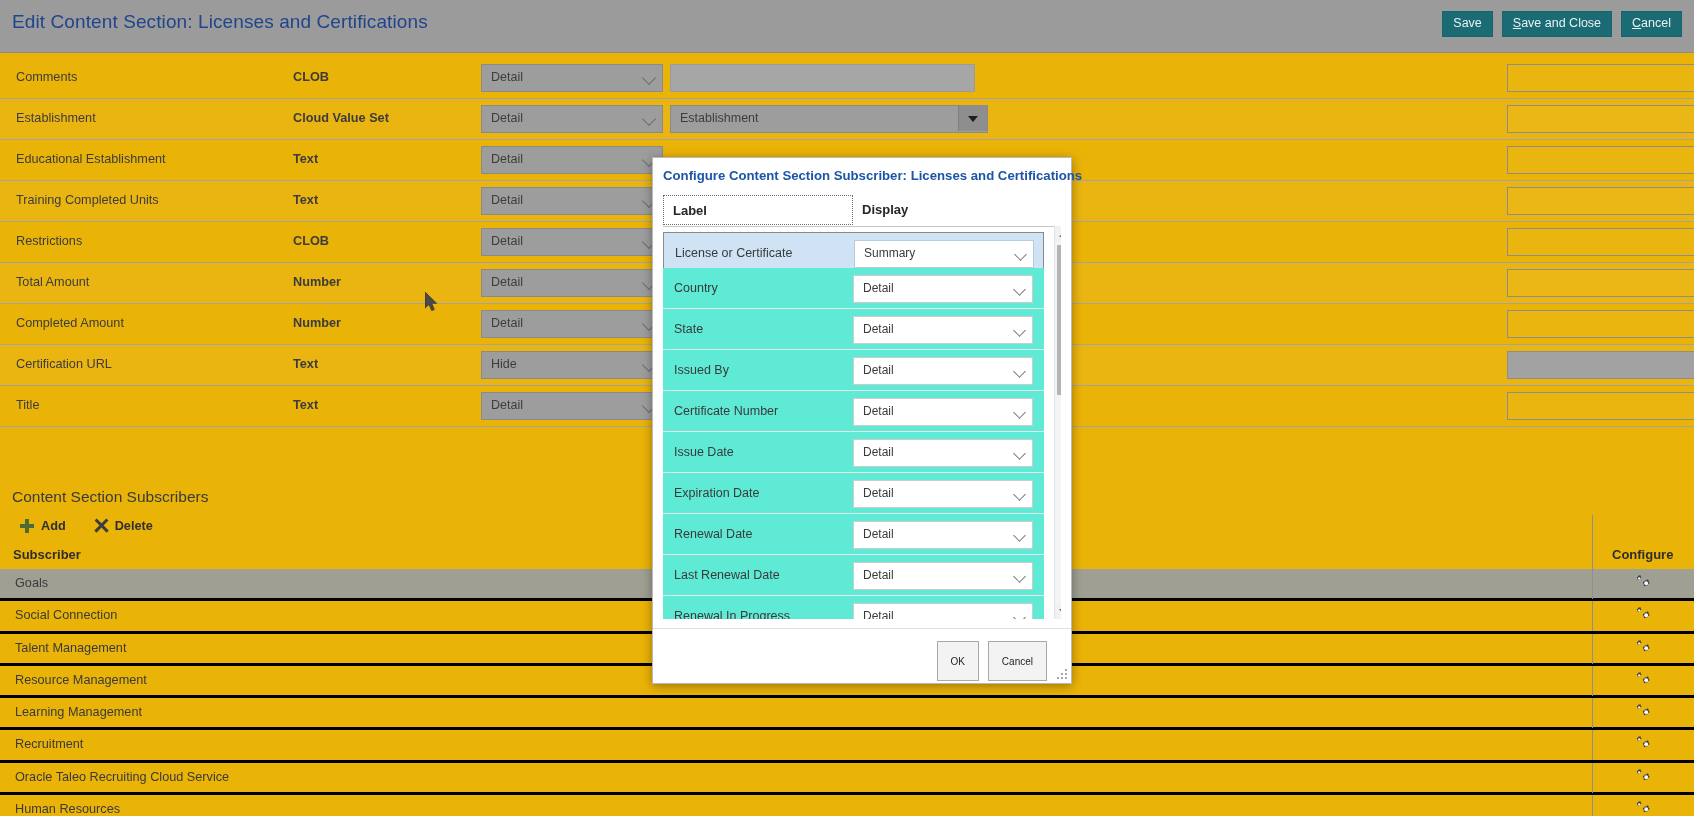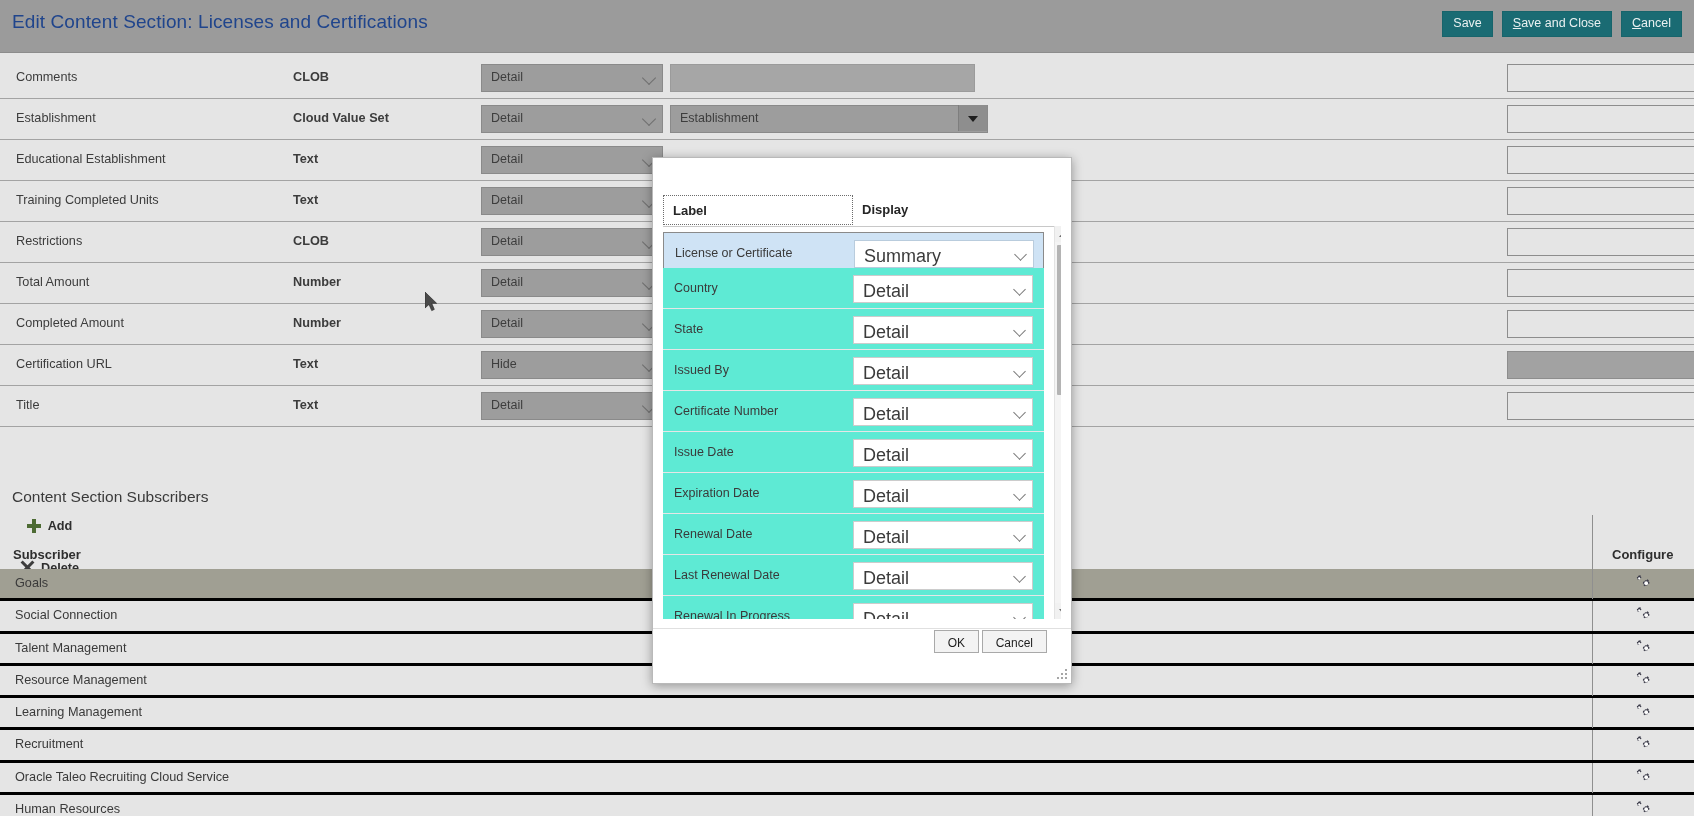--- a/index.html
+++ b/index.html
@@ -5,21 +5,21 @@
   html,body{margin:0;padding:0;}
   body{
     width:1694px;height:816px;overflow:hidden;
     font-family:"Liberation Sans",sans-serif;
     background:#989898;
     position:relative;
     -webkit-font-smoothing:antialiased;
   }
 
   
-  #page{position:absolute;inset:0;background:#e5e5e5;}
+  #page{position:absolute;inset:0;background:#eab308;}
 
   
   .topbar{position:absolute;left:0;top:0;width:1694px;height:52px;background:#9b9b9b;border-bottom:1px solid #8c8c8c;}
   .page-title{position:absolute;left:12px;top:11px;font-size:19px;color:#20458c;letter-spacing:.1px;}
   .topbtns{position:absolute;right:12px;top:11px;display:flex;gap:9px;align-items:center;}
   .tbtn{background:#1a6b73;color:#eaf1f1;border:1px solid #17646b;font-size:12.5px;
         padding:5px 10px 6px;line-height:1;cursor:pointer;white-space:nowrap;}
   .tbtn u{text-decoration:underline;}
 
   
@@ -35,21 +35,21 @@
   .sel-value{left:670px;width:316px;}
   .sel-value .btn{position:absolute;right:0;top:-1px;width:28px;height:26px;background:#8e8e8e;border-left:1px solid #7e7e7e;}
   .sel-value .btn:after{content:"";position:absolute;left:9px;top:11px;border-left:5px solid transparent;border-right:5px solid transparent;border-top:6px solid #1d1d1d;}
   .inp{position:absolute;left:1507px;top:6px;width:193px;height:26px;border:1px solid #8d8d8d;background:rgba(255,255,255,.03);}
   .inp.grey{background:#a2a2a2;}
   .boxA{position:absolute;left:670px;top:6px;width:303px;height:26px;background:#a6a6a6;border:1px solid #9b9b9b;}
 
   
   .subs{position:absolute;left:0;top:478px;width:1694px;}
   .subs-title{position:absolute;left:12px;top:10px;font-size:15.5px;color:#3a3a3a;}
-  .subs-tools{position:absolute;left:20px;top:41px;display:flex;gap:28px;align-items:center;flex-direction:column;}
+  .subs-tools{position:absolute;left:20px;top:41px;display:flex;gap:28px;align-items:center;}
   .tool{display:flex;align-items:center;gap:7px;font-size:12.7px;color:#2f2f2f;font-weight:bold;cursor:pointer;}
   .ico-plus{position:relative;width:14px;height:14px;display:inline-block;}
   .ico-plus:before,.ico-plus:after{content:"";position:absolute;background:#4d6b34;}
   .ico-plus:before{left:5px;top:0;width:4px;height:14px;}
   .ico-plus:after{left:0;top:5px;width:14px;height:4px;}
   .ico-x{position:relative;width:14px;height:14px;display:inline-block;}
   .ico-x:before,.ico-x:after{content:"";position:absolute;left:-1px;top:5px;width:17px;height:3.4px;background:#3d3d3d;}
   .ico-x:before{transform:rotate(45deg);}
   .ico-x:after{transform:rotate(-45deg);}
 
@@ -81,35 +81,35 @@
   .th-label{left:0;width:190px;border:1px dotted #6c6c6c;box-sizing:border-box;}
   .th-display{left:190px;width:208px;}
 
   .dlg-body{position:absolute;left:10px;top:68px;width:398px;height:393px;overflow:hidden;}
   .grid{position:absolute;left:0;top:0;width:381px;}
   .grow{position:relative;height:40px;border-bottom:1px solid #e6e6e6;background:#5eead4;}
   .grow.sel{background:#cfe3f5;border-bottom-color:#cfe3f5;}
   .grow .rlabel{position:absolute;left:11px;top:13px;font-size:12.5px;color:#3a3a3a;}
   .dsel{position:absolute;left:190px;top:7px;width:178px;height:26px;background:#fff;border:1px solid #ccc;}
   .grow.sel .dsel{background:#fff;border-color:#b9ccdd;}
-  .dsel .dtxt{position:absolute;left:9px;top:5px;font-size:18px;color:#3b3b3b;}
+  .dsel .dtxt{position:absolute;left:9px;top:5px;font-size:12px;color:#3b3b3b;}
   .dsel .dchev{position:absolute;right:8px;top:9px;width:8px;height:8px;border-right:1.5px solid #777;border-bottom:1.5px solid #777;transform:rotate(45deg);}
 
   
   .vscroll{position:absolute;left:391px;top:0;width:17px;height:393px;background:#f4f4f4;border-left:1px solid #e3e3e3;}
   .vs-arrow{position:absolute;left:0;width:17px;height:16px;background:#f1f1f1;}
   .vs-arrow.up{top:0;} .vs-arrow.down{bottom:0;}
   .vs-arrow i{position:absolute;left:4px;top:6px;width:0;height:0;border-left:4.5px solid transparent;border-right:4.5px solid transparent;}
   .vs-arrow.up i{border-bottom:5px solid #6e6e6e;}
   .vs-arrow.down i{border-top:5px solid #6e6e6e;}
   .vs-thumb{position:absolute;left:2px;top:19px;width:13px;height:150px;background:#b4b4b4;border-radius:1px;}
 
   .dlg-foot{position:absolute;left:0;bottom:0;width:418px;height:54px;background:#fff;border-top:1px solid #e0e0e0;}
-  .dbtn{position:absolute;top:1px;height:23px;background:#f3f3f3;border:1px solid #a9a9a9;
-        font-size:12px;color:#1e1e1e;cursor:pointer;padding:0 13px;line-height:25px;}
+  .dbtn{position:absolute;top:12px;height:40px;background:#f3f3f3;border:1px solid #a9a9a9;
+        font-size:10px;color:#1e1e1e;cursor:pointer;padding:0 13px;line-height:25px;}
   .dbtn.ok{right:92px;min-width:40px;}
   .dbtn.cancel{right:24px;}
   .grip{position:absolute;right:3px;bottom:3px;width:12px;height:12px;}
   .grip i{position:absolute;background:#a6a6a6;width:2px;height:2px;}
 </style>
 </head>
 <body>
 
 <div id="page">
 
@@ -346,20 +346,21 @@
         </div>
       </div>
   </div>
 
   <svg class="cursor" viewBox="0 0 13 20">
     <polygon points="0,0 0,16 4,12.4 6.7,18.6 9.3,17.4 6.7,11.3 11.6,11.3" fill="#4a4a4a" stroke="#2c2c2c" stroke-width="0.7"></polygon>
   </svg>
 </div>
 
 <div class="dialog">
+  <div class="dlg-title">Configure Content Section Subscriber: Licenses and Certifications</div>
 
   <div class="dlg-tablehead">
     <div class="th th-label">
       <span class="t">Label</span>
     </div>
     <div class="th th-display">
       <span class="t">Display</span>
     </div>
   </div>
 

